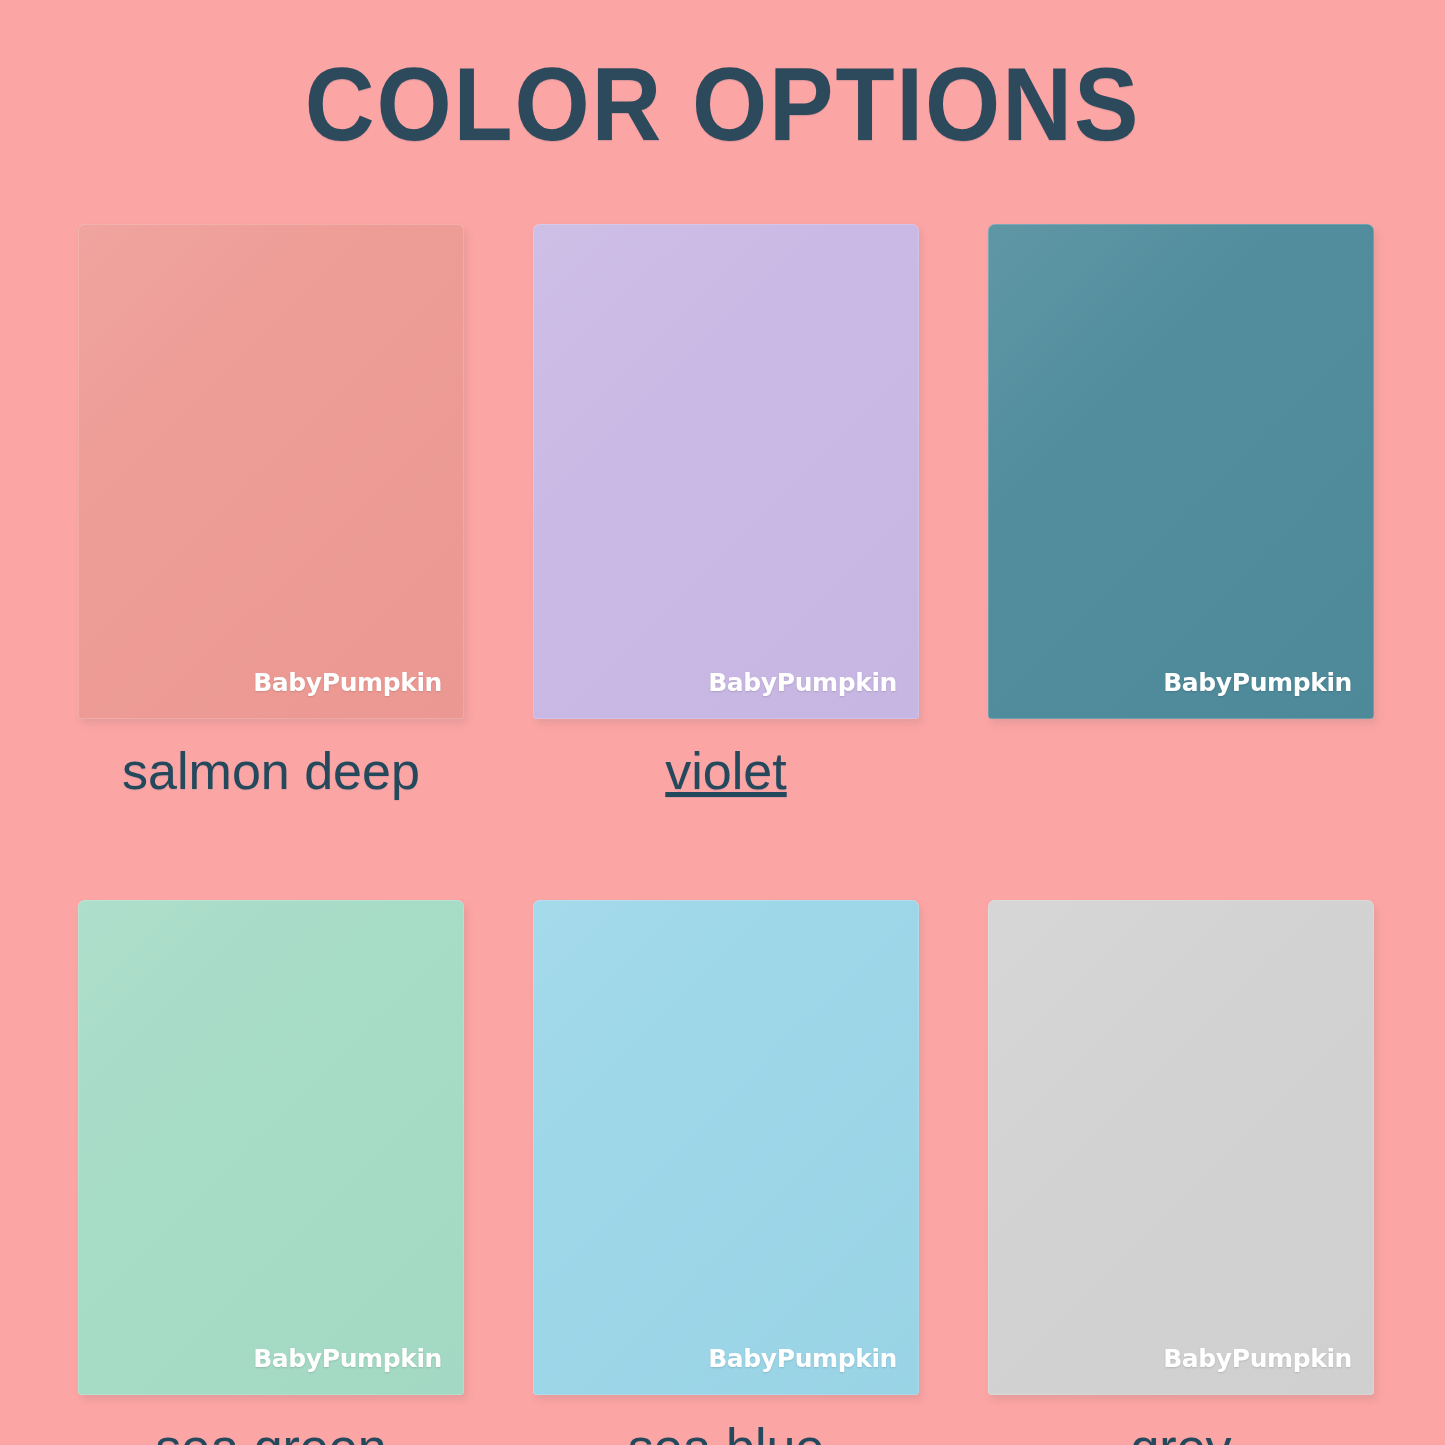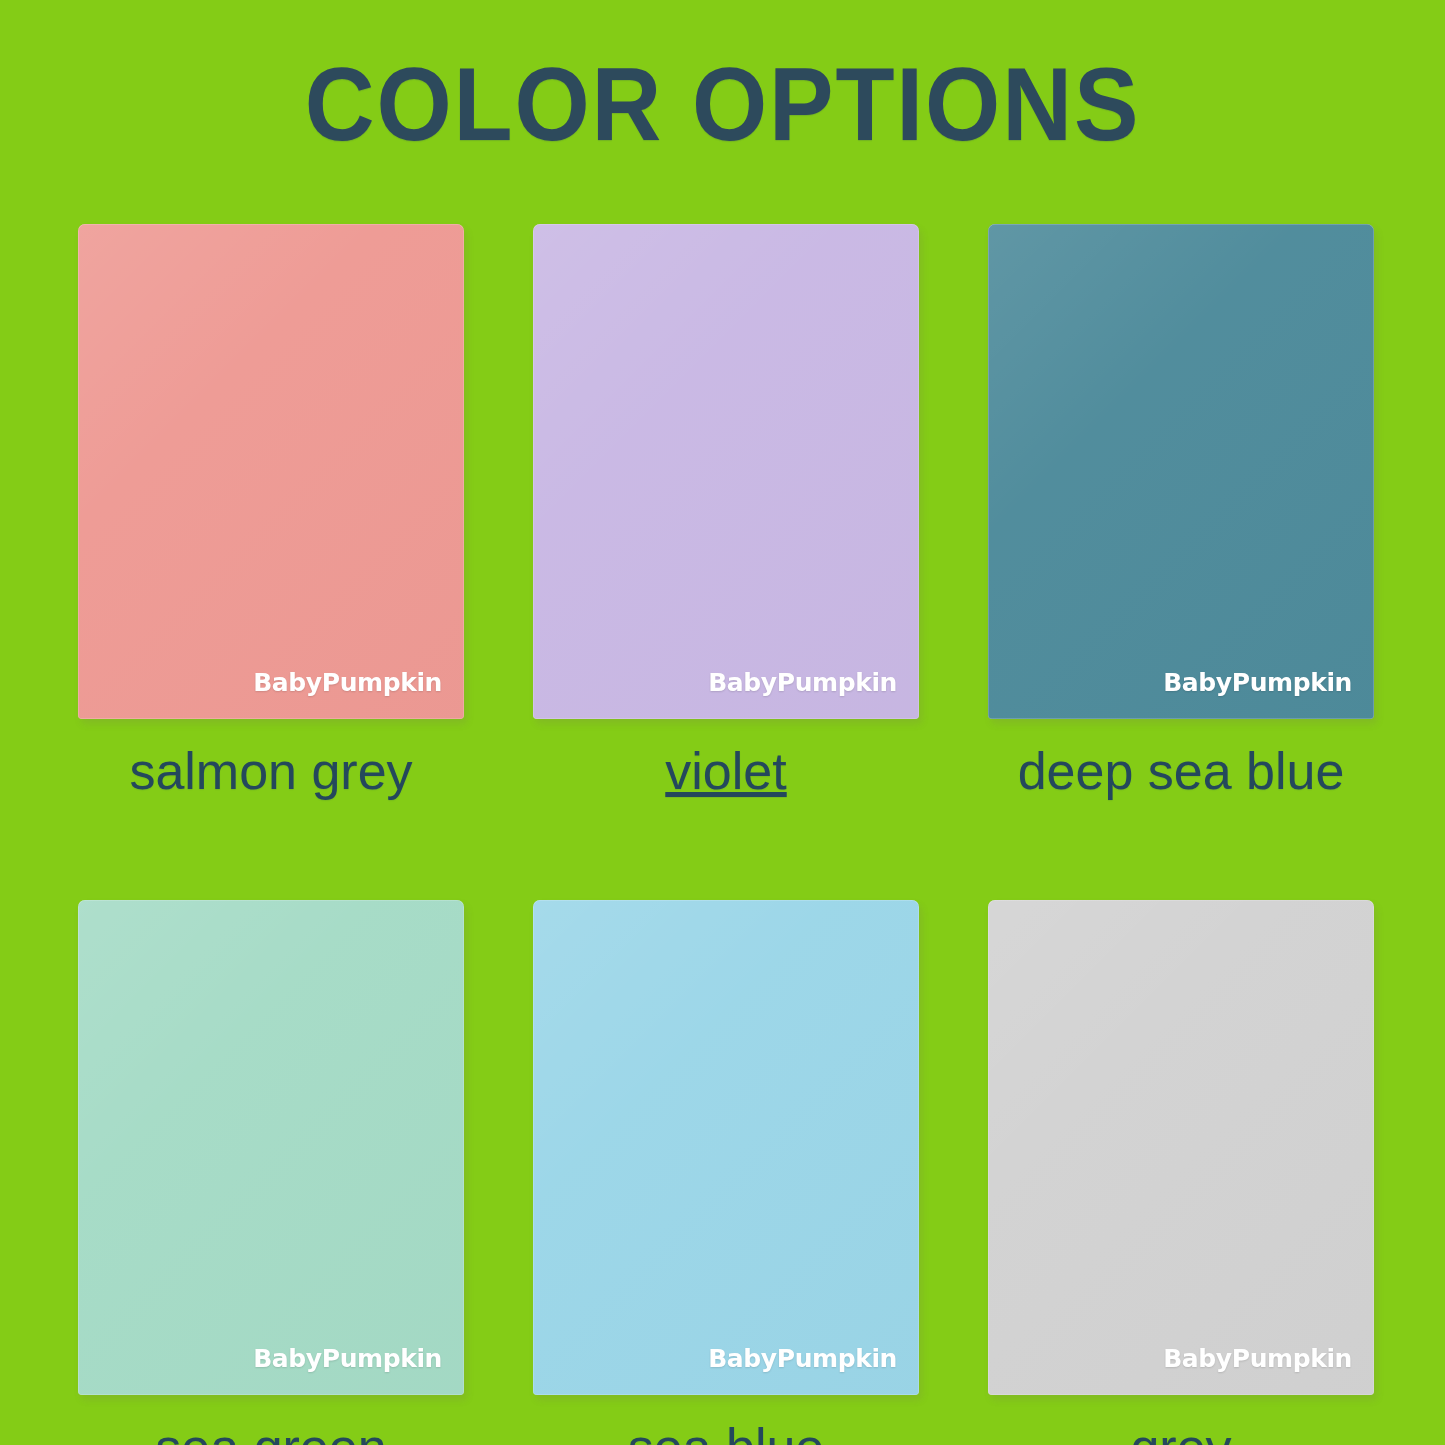--- a/index.html
+++ b/index.html
@@ -108,45 +108,44 @@
     letter-spacing: 0px;
     line-height: 1.1;
     text-align: center;
     white-space: nowrap;
     text-shadow: 0 1px 1px rgba(36,72,92,0.12);
   }
 </style>
 </head>
 <body style="background: rgb(253, 249, 246);">
 
-<div class="page" style="background: #84cc16;">
+<div class="page" style="background: #fca5a5;">
 
   <div class="title" style="color: rgb(45, 74, 92);">COLOR OPTIONS</div>
 
   <div class="grid">
 
     <div class="swatch-cell">
       <div class="chip" style="background-color: rgb(238, 154, 148);">
         <span class="watermark">BabyPumpkin</span>
       </div>
-      <div class="chip-label" style="color: rgb(36, 72, 92);">salmon grey</div>
+      <div class="chip-label" style="color: rgb(36, 72, 92);">salmon deep</div>
     </div>
 
     <div class="swatch-cell">
       <div class="chip" style="background-color: rgb(201, 184, 228);">
         <span class="watermark">BabyPumpkin</span>
       </div>
       <div class="chip-label" style="color: rgb(36, 72, 92); text-decoration: underline;">violet</div>
     </div>
 
     <div class="swatch-cell">
       <div class="chip" style="background-color: rgb(78, 139, 155);">
         <span class="watermark">BabyPumpkin</span>
       </div>
-      <div class="chip-label" style="color: rgb(36, 72, 92);">deep sea blue</div>
     </div>
 
     <div class="swatch-cell">
       <div class="chip" style="background-color: rgb(165, 219, 198);">
         <span class="watermark">BabyPumpkin</span>
       </div>
       <div class="chip-label" style="color: rgb(36, 72, 92);">sea green</div>
     </div>
 
     <div class="swatch-cell">

